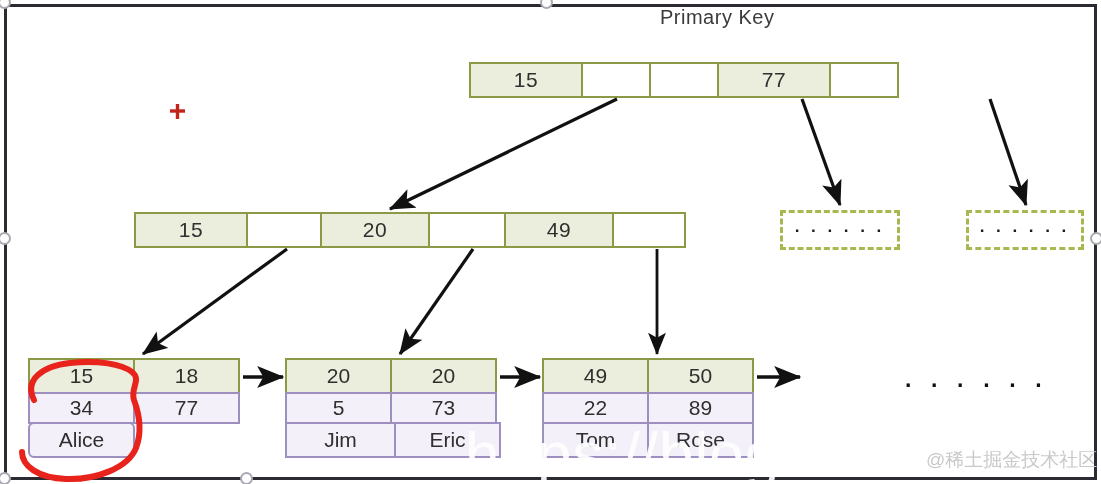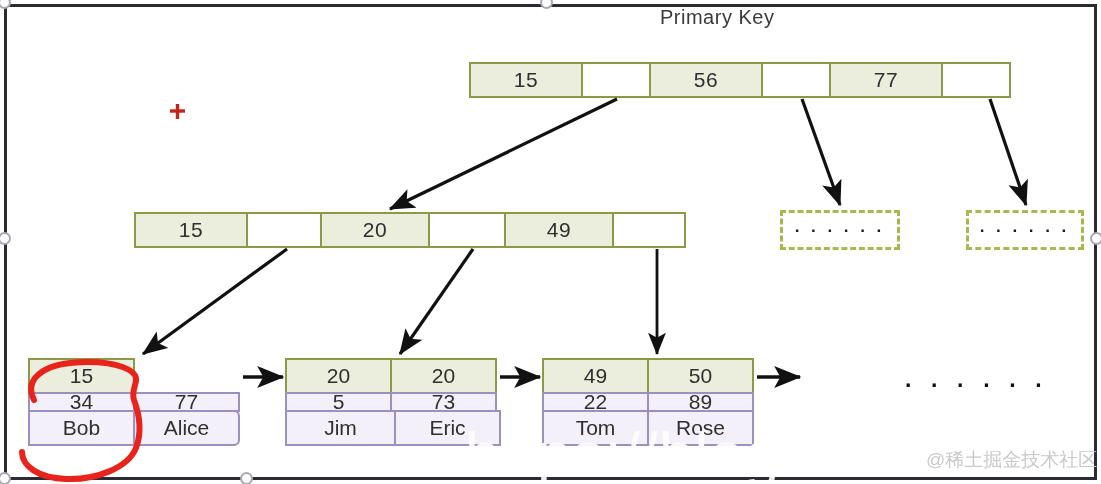--- a/index.html
+++ b/index.html
@@ -22,21 +22,21 @@
   .cell:first-child{margin-left:0;}
   .cell.ptr{background:#ffffff;}
 
   
   .leaf{position:absolute;z-index:10;}
   .leaf-row{display:flex;}
   .leaf-row .c{box-sizing:border-box;display:flex;align-items:center;justify-content:center;
                margin-left:-2px;font-size:21px;color:#2f2f2f;}
   .leaf-row .c:first-child{margin-left:0;}
   .leaf-row.keys .c{border:2px solid #8a9a45;background:#eceedd;height:36px;}
-  .leaf-row.vals .c{border:2px solid #9d8fc0;background:#f4f0f9;height:20px;margin-top:-2px;}
+  .leaf-row.vals .c{border:2px solid #9d8fc0;background:#f4f0f9;height:32px;margin-top:-2px;}
   .leaf-row.names .c{border:2px solid #9d8fc0;background:#f4f0f9;height:36px;margin-top:-2px;}
 
   
   .dashbox{position:absolute;box-sizing:border-box;border:3px dashed #a7b84f;
            display:flex;align-items:center;justify-content:center;
            background:#fff;z-index:10;}
   .dots-inline{letter-spacing:3px;font-size:17px;color:#1a1a1a;font-weight:bold;
                line-height:1;}
 
   #title{position:absolute;font-size:20px;color:#3a3a3a;letter-spacing:.5px;}
@@ -66,21 +66,20 @@
   <div class="handle" style="left:-2px;top:232px;"></div>
   <div class="handle" style="left:1090px;top:232px;"></div>
   <div class="handle" style="left:-2px;top:472px;"></div>
   <div class="handle" style="left:240px;top:472px;"></div>
 
   <div id="title" style="left:660px;top:6px;">Primary Key</div>
 
   <div class="node" style="left:469px;top:62px;height:36px;">
     <div class="cell" style="width:114px;height:36px;">15</div>
     <div class="cell ptr" style="width:70px;height:36px;"></div>
-    <div class="cell" style="width:114px;height:36px;">56</div>
     <div class="cell ptr" style="width:70px;height:36px;"></div>
     <div class="cell" style="width:114px;height:36px;">77</div>
     <div class="cell ptr" style="width:70px;height:36px;"></div>
   </div>
 
   <div class="node" style="left:134px;top:212px;height:36px;">
     <div class="cell" style="width:114px;height:36px;">15</div>
     <div class="cell ptr" style="width:76px;height:36px;"></div>
     <div class="cell" style="width:110px;height:36px;">20</div>
     <div class="cell ptr" style="width:78px;height:36px;"></div>
@@ -91,27 +90,27 @@
   <div class="dashbox" style="left:780px;top:210px;width:120px;height:40px;">
     <span class="dots-inline">· · · · · ·</span>
   </div>
   <div class="dashbox" style="left:966px;top:210px;width:118px;height:40px;">
     <span class="dots-inline">· · · · · ·</span>
   </div>
 
   <div class="leaf" style="left:28px;top:358px;">
     <div class="leaf-row keys">
       <div class="c" style="width:107px;">15</div>
+      <div class="c" style="width:107px;">18</div>
     </div>
     <div class="leaf-row vals">
       <div class="c" style="width:107px;">34</div>
       <div class="c" style="width:107px;">77</div>
     </div>
     <div class="leaf-row names">
-      <div class="c" style="width:107px;">Bob</div>
       <div class="c" style="width:107px;border-radius:6px;">Alice</div>
     </div>
   </div>
 
   <div class="leaf" style="left:285px;top:358px;">
     <div class="leaf-row keys">
       <div class="c" style="width:107px;">20</div>
       <div class="c" style="width:107px;">20</div>
     </div>
     <div class="leaf-row vals">

